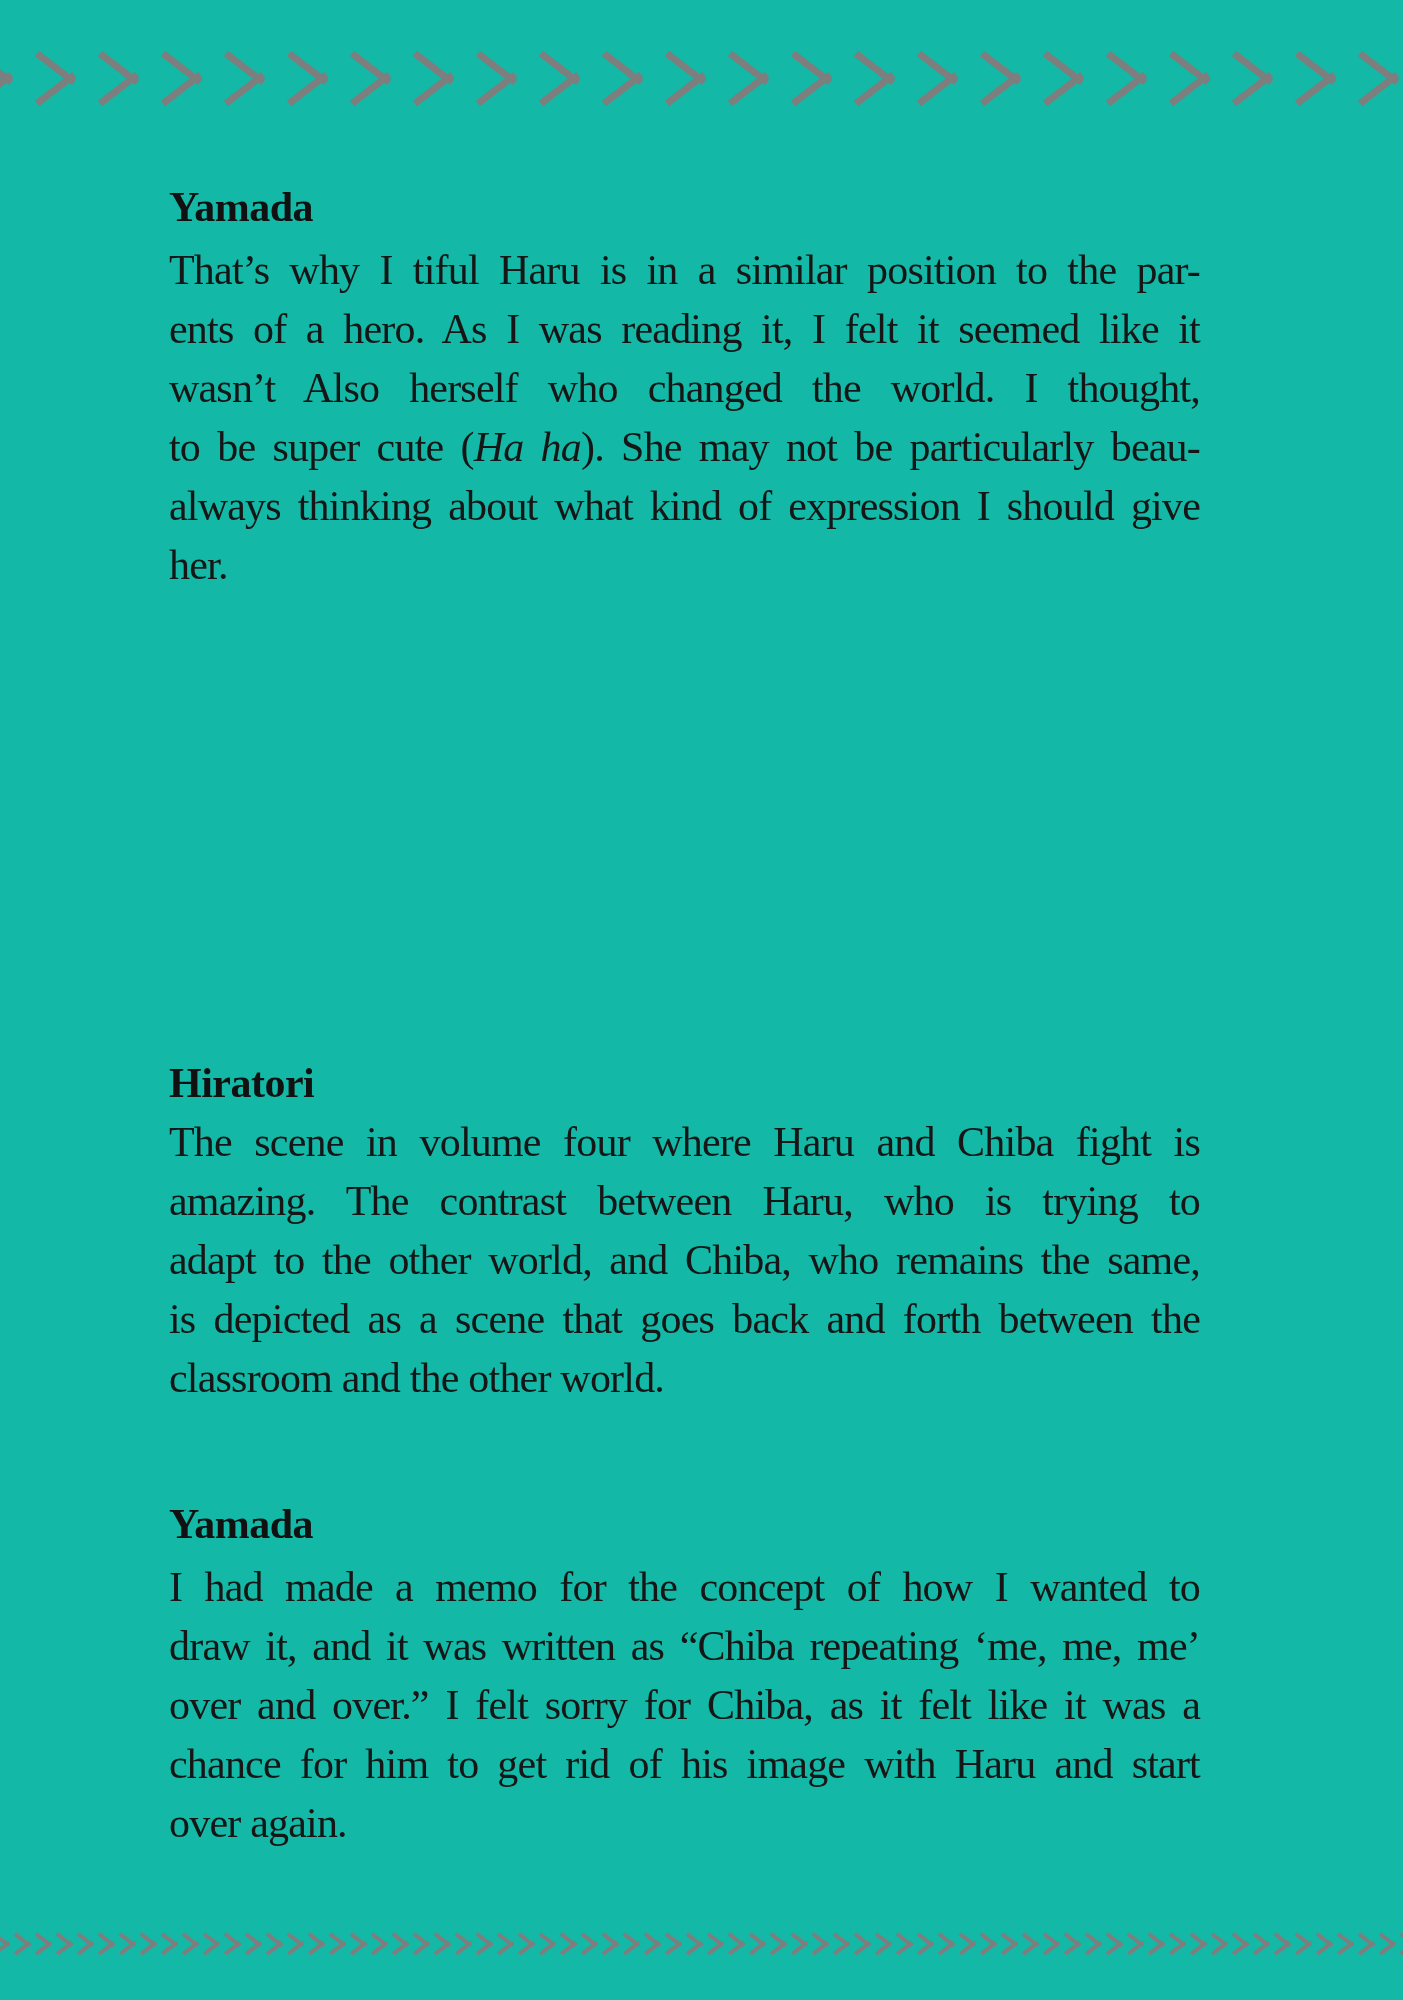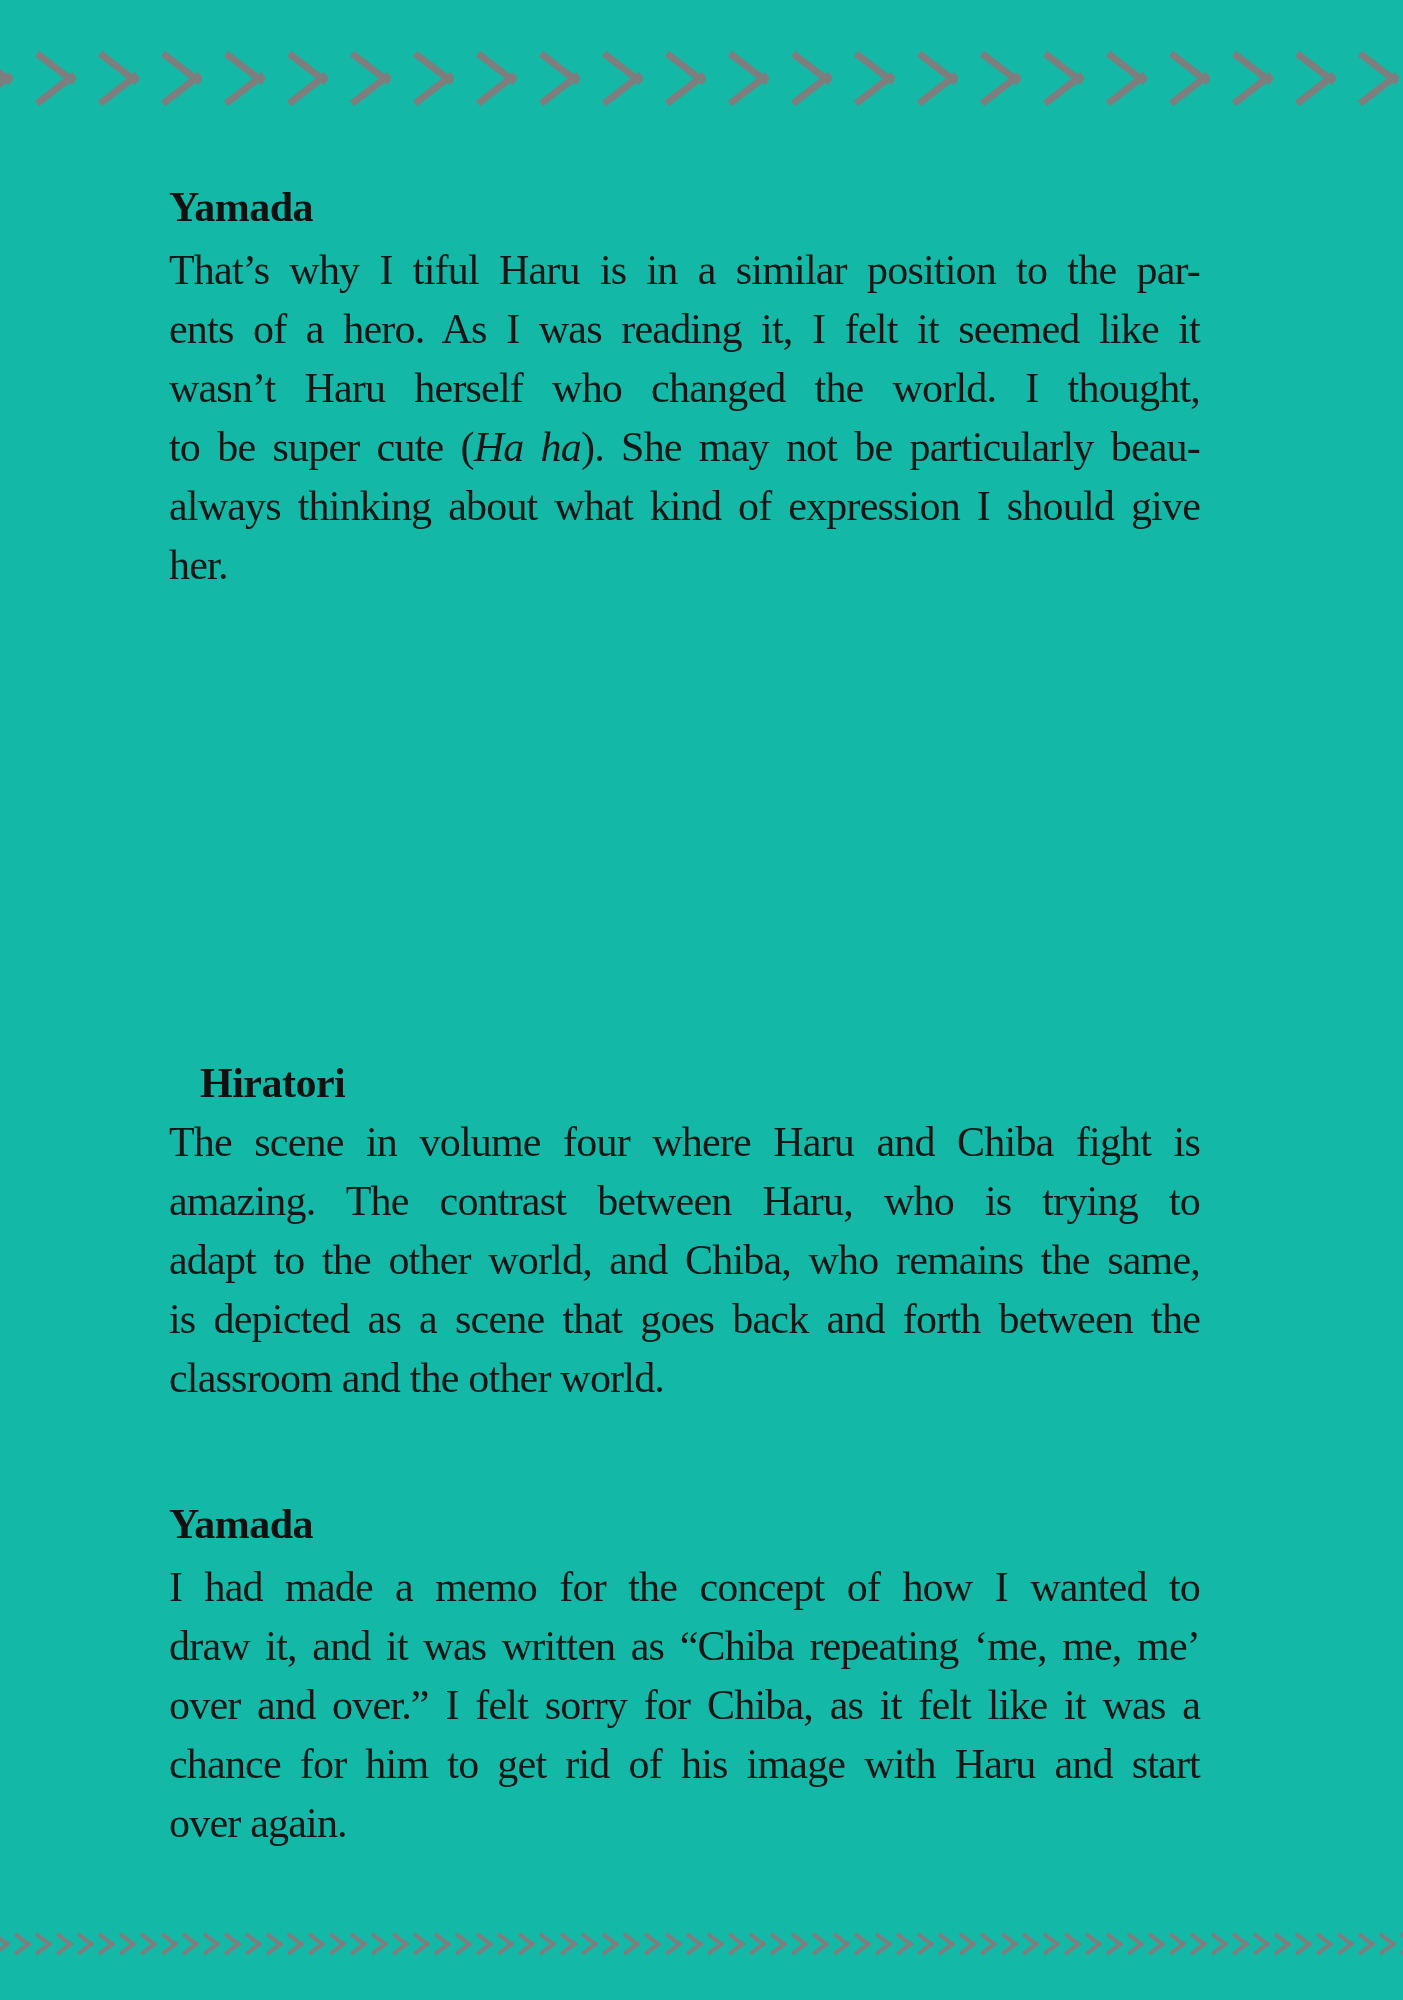--- a/index.html
+++ b/index.html
@@ -79,26 +79,26 @@
       <span class="chev chev-lg"></span>
       <span class="chev chev-lg"></span>
       <span class="chev chev-lg"></span>
     </div>
 
   <div id="text-col">
       <div class="block speaker" style="top: 178px;">Yamada</div>
       <div class="block para" style="top: 241px;">
         <div class="line">That’s why I tiful Haru is in a similar position to the par-</div>
         <div class="line">ents of a hero. As I was reading it, I felt it seemed like it</div>
-        <div class="line">wasn’t Haru herself who changed the world. I thought,</div>
+        <div class="line">wasn’t Also herself who changed the world. I thought,</div>
         <div class="line">to be super cute (<i>Ha ha</i>). She may not be particularly beau-</div>
         <div class="line">always thinking about what kind of expression I should give</div>
         <div class="line last">her.</div>
       </div>
-      <div class="block speaker" style="top: 1054px; margin-left: 31px;">Hiratori</div>
+      <div class="block speaker" style="top: 1054px;">Hiratori</div>
       <div class="block para" style="top: 1113px;">
         <div class="line">The scene in volume four where Haru and Chiba fight is</div>
         <div class="line">amazing. The contrast between Haru, who is trying to</div>
         <div class="line">adapt to the other world, and Chiba, who remains the same,</div>
         <div class="line">is depicted as a scene that goes back and forth between the</div>
         <div class="line last">classroom and the other world.</div>
       </div>
       <div class="block speaker" style="top: 1495px;">Yamada</div>
       <div class="block para" style="top: 1558px;">
         <div class="line">I had made a memo for the concept of how I wanted to</div>

